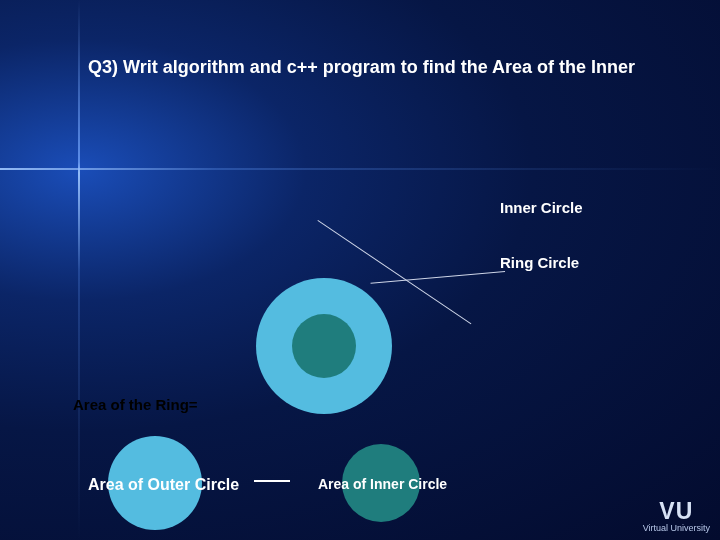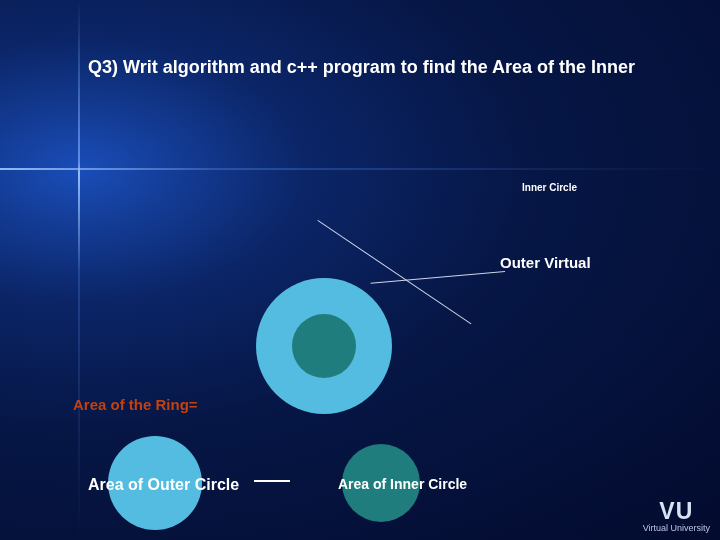--- a/index.html
+++ b/index.html
@@ -32,26 +32,25 @@
     top: 56px;
     left: 88px;
     width: 560px;
     color: #ffffff;
     font-size: 18px;
     font-weight: bold;
     line-height: 1.3;
   }
   .label-inner {
     position: absolute;
-    top: 182px;
+    top: 199px;
     left: 500px;
     color: #ffffff;
-    font-size: 10px;
+    font-size: 15px;
     font-weight: bold;
-    margin-left: 22px;
   }
   .label-outer {
     position: absolute;
     top: 254px;
     left: 500px;
     color: #ffffff;
     font-size: 15px;
     font-weight: bold;
   }
   .ring-outer {
@@ -87,21 +86,21 @@
     top: 271px;
     left: 370px;
     width: 135px;
     transform: rotate(-5deg);
     transform-origin: right top;
   }
   .equation-label {
     position: absolute;
     top: 396px;
     left: 73px;
-    color: #c2410c;
+    color: #000000;
     font-size: 15px;
     font-weight: bold;
   }
   .circle-big-blue {
     position: absolute;
     top: 436px;
     left: 108px;
     width: 94px;
     height: 94px;
     border-radius: 50%;
@@ -132,21 +131,20 @@
     border-radius: 50%;
     background: #1f7d7d;
   }
   .label-inner-area {
     position: absolute;
     top: 476px;
     left: 318px;
     color: #ffffff;
     font-size: 14px;
     font-weight: bold;
-    margin-left: 20px;
   }
   .logo {
     position: absolute;
     bottom: 6px;
     right: 10px;
     color: #b7c7e8;
     font-size: 9px;
     text-align: center;
     line-height: 1.1;
   }
@@ -159,21 +157,21 @@
 </style>
 </head>
 <body>
 
 <div class="flare-h"></div>
 <div class="flare-v"></div>
 
 <div class="title">Q3) Writ algorithm and c++ program to find the Area of the Inner</div>
 
 <div class="label-inner">Inner Circle</div>
-<div class="label-outer">Outer Virtual</div>
+<div class="label-outer">Ring Circle</div>
 
 <div class="line1 line-inner"></div>
 <div class="line1 line-outer"></div>
 
 <div class="ring-outer"></div>
 <div class="ring-inner"></div>
 
 <div class="equation-label">Area of the Ring=</div>
 
 <div class="circle-big-blue"></div>

